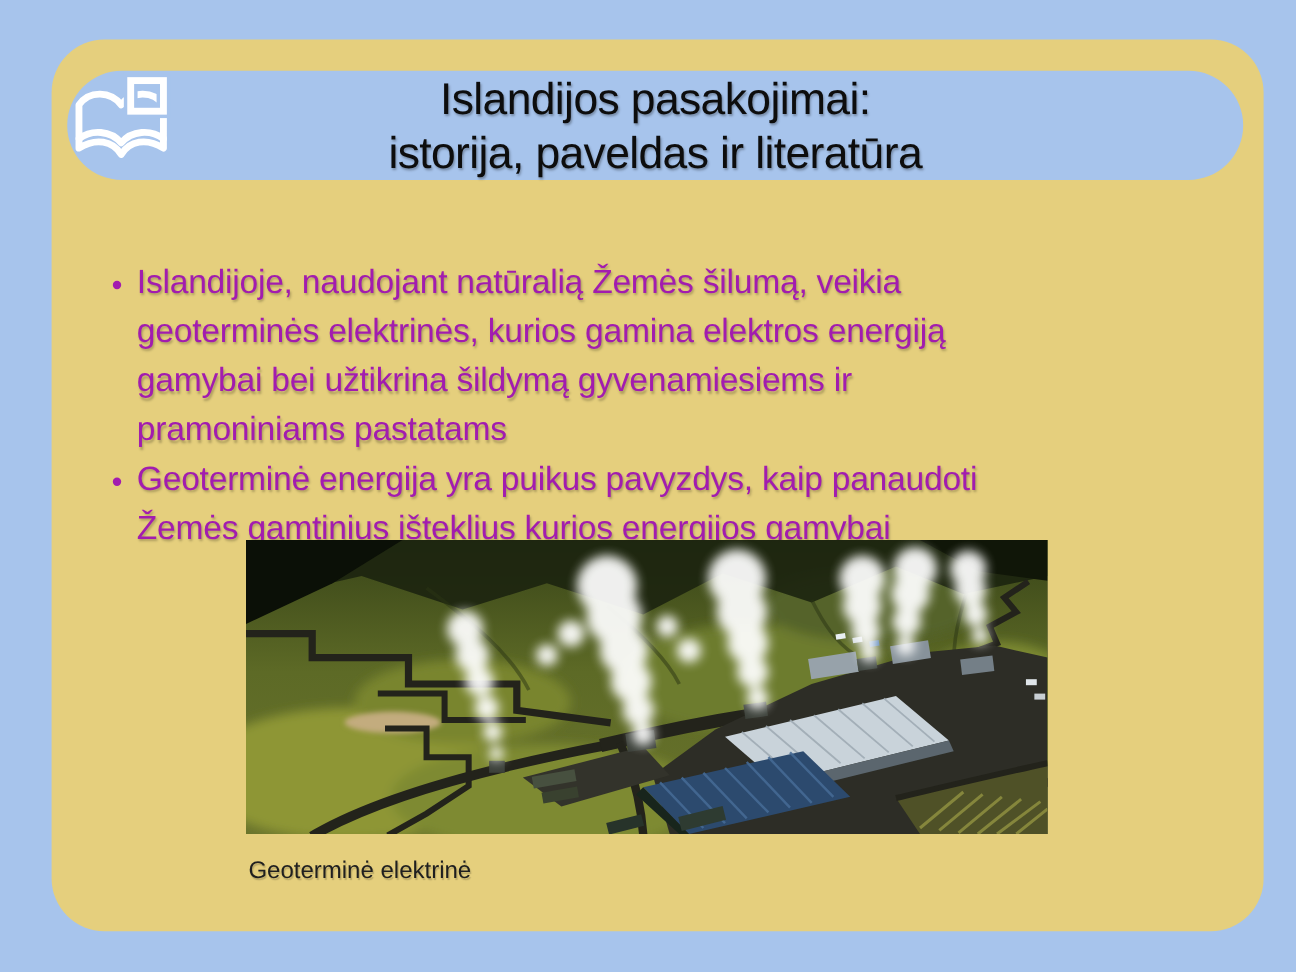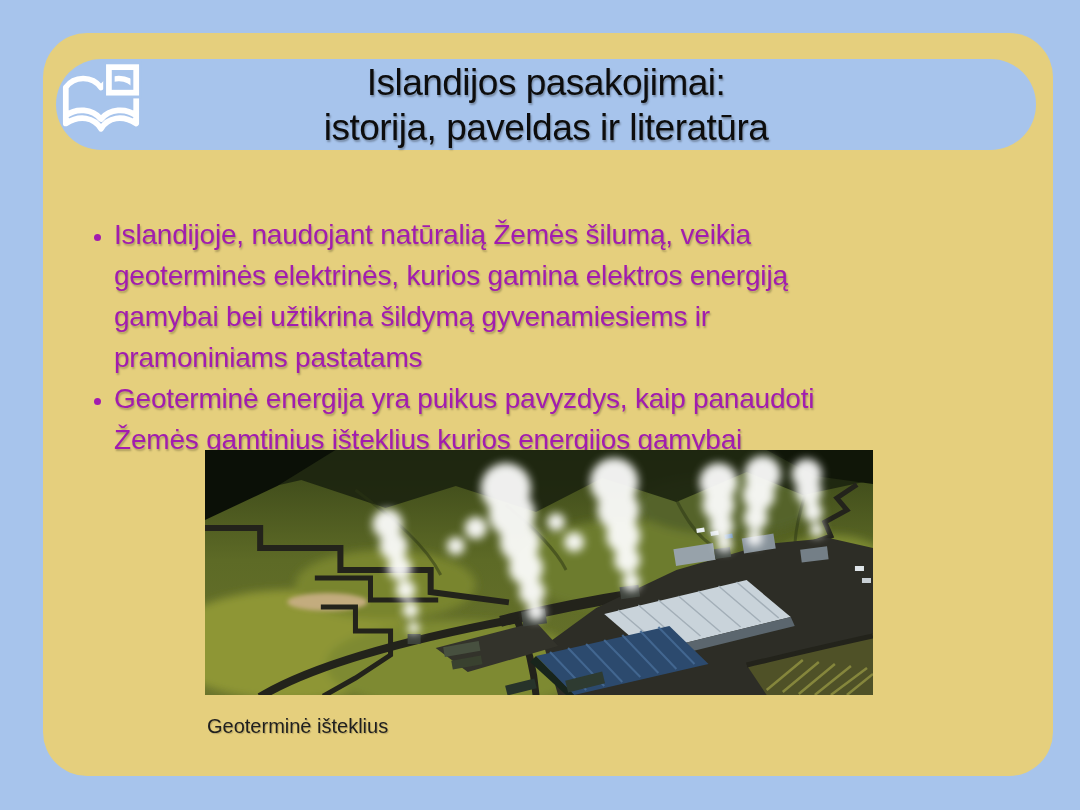--- a/index.html
+++ b/index.html
@@ -258,15 +258,15 @@
           <circle cx="600" cy="24" r="15"></circle>
         <circle cx="250" cy="96" r="9"></circle>
           <circle cx="270" cy="78" r="11"></circle>
         <circle cx="368" cy="92" r="10"></circle>
           <circle cx="350" cy="72" r="9"></circle>
       </g>
     </svg>
   </div>
 
   <div class="caption">
-    <div>Geoterminė išteklius</div>
+    <div>Geoterminė elektrinė</div>
   </div>
 </div>
 
 </body></html>

